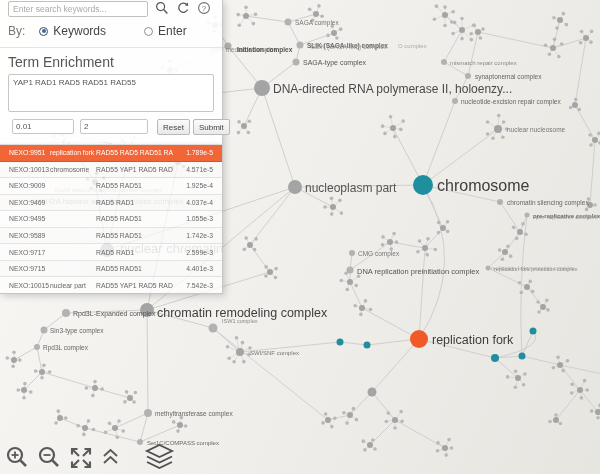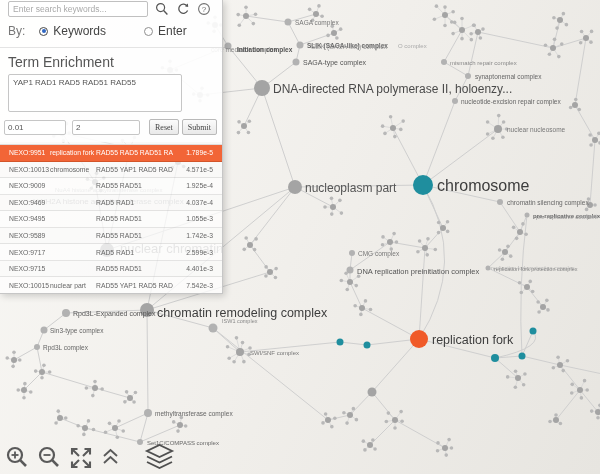--- a/index.html
+++ b/index.html
@@ -14,45 +14,45 @@
   
   .panel{
     position:absolute;left:0;top:0;width:222px;height:293px;
     background:rgba(255,255,255,0.45);
     border-right:1px solid #c6c6c6;border-bottom:1px solid #c6c6c6;
     box-shadow:2px 2px 7px rgba(0,0,0,0.18);
     z-index:5;
   }
   .panel-top{background:rgba(255,255,255,0.82);padding-bottom:2px}
   .p-title{font-size:13px;font-weight:bold;color:#222;padding:3px 0 2px 8px}
-  .search-row{display:flex;align-items:center;padding:1px 6px 0 8px}
+  .search-row{display:flex;align-items:flex-start;padding:1px 6px 0 8px}
   .search{width:130px;height:14px;font-size:8.5px;border:1px solid #c0c0c0;border-radius:2px;
     padding:0 4px;color:#555;background:rgba(255,255,255,0.92);outline:none}
   .search::placeholder{color:#a9a9a9}
   .ticon{margin-left:7px;flex:none;cursor:pointer}
   .by-row{display:flex;align-items:center;font-size:12px;color:#555;padding:7px 8px 5px}
   .by-label{margin-right:14px;color:#777}
   .radio-item{display:flex;align-items:center;margin-right:38px;cursor:pointer;color:#444}
   .radio{width:9px;height:9px;border:1px solid #8f8f8f;border-radius:50%;background:#fff;
     display:inline-block;position:relative;margin-right:5px;box-sizing:border-box}
   .radio.on{border-color:#4a4a4a}
   .radio.on::after{content:"";position:absolute;left:1.5px;top:1.5px;right:1.5px;bottom:1.5px;
     background:#2f66c2;border-radius:50%}
   .te-head{font-size:14px;color:#555;padding:6px 8px 4px;border-top:1px solid #e4e4e4;margin-top:4px}
-  .genes-ta{display:block;width:174px;height:38px;margin:0 8px;border:1px solid #c6c6c6;border-radius:2px;
+  .genes-ta{display:block;width:206px;height:38px;margin:0 8px;border:1px solid #c6c6c6;border-radius:2px;
     font-size:8px;color:#555;resize:none;background:rgba(255,255,255,0.92);padding:3px 4px;
     box-sizing:border-box;outline:none;font-family:"Liberation Sans",sans-serif}
-  .param-row{display:flex;align-items:center;padding:7px 4px 5px}
+  .param-row{display:flex;padding:7px 12px 5px}
   .param{height:13px;border:1px solid #c6c6c6;border-radius:2px;font-size:8px;color:#555;
     padding:0 3px;background:rgba(255,255,255,0.92);outline:none}
   .p1{width:54px;margin-right:6px}
   .p2{width:60px;margin-right:6px}
   .btn{font-size:8px;color:#444;background:linear-gradient(#fbfbfb,#e9e9e9);
     border:1px solid #b9b9b9;border-radius:2px;height:16px;padding:0 5px;margin-left:3px;cursor:pointer;
-    font-family:Liberation Serif, serif}
+    font-family:Liberation Sans, sans-serif}
   .results{position:absolute;left:0;top:144px;width:222px;bottom:0;border-top:1px solid #ddd;overflow:hidden}
   .row{display:flex;align-items:center;height:16.55px;font-size:6.8px;color:#666;
     border-bottom:1px solid rgba(120,120,120,0.18);padding:0 9px;box-sizing:border-box;cursor:pointer}
   .row.alt{background:rgba(250,250,250,0.45)}
   .row.norm{background:rgba(255,255,255,0.52)}
   .row.sel{color:#fff;border-bottom-color:rgba(180,70,30,0.5)}
   .c1{width:41px;flex:none;overflow:hidden;white-space:nowrap}
   .c2{width:46px;flex:none;overflow:hidden;white-space:nowrap}
   .c3{flex:1;overflow:hidden;white-space:nowrap}
   .c4{width:40px;flex:none;text-align:right;white-space:nowrap}

